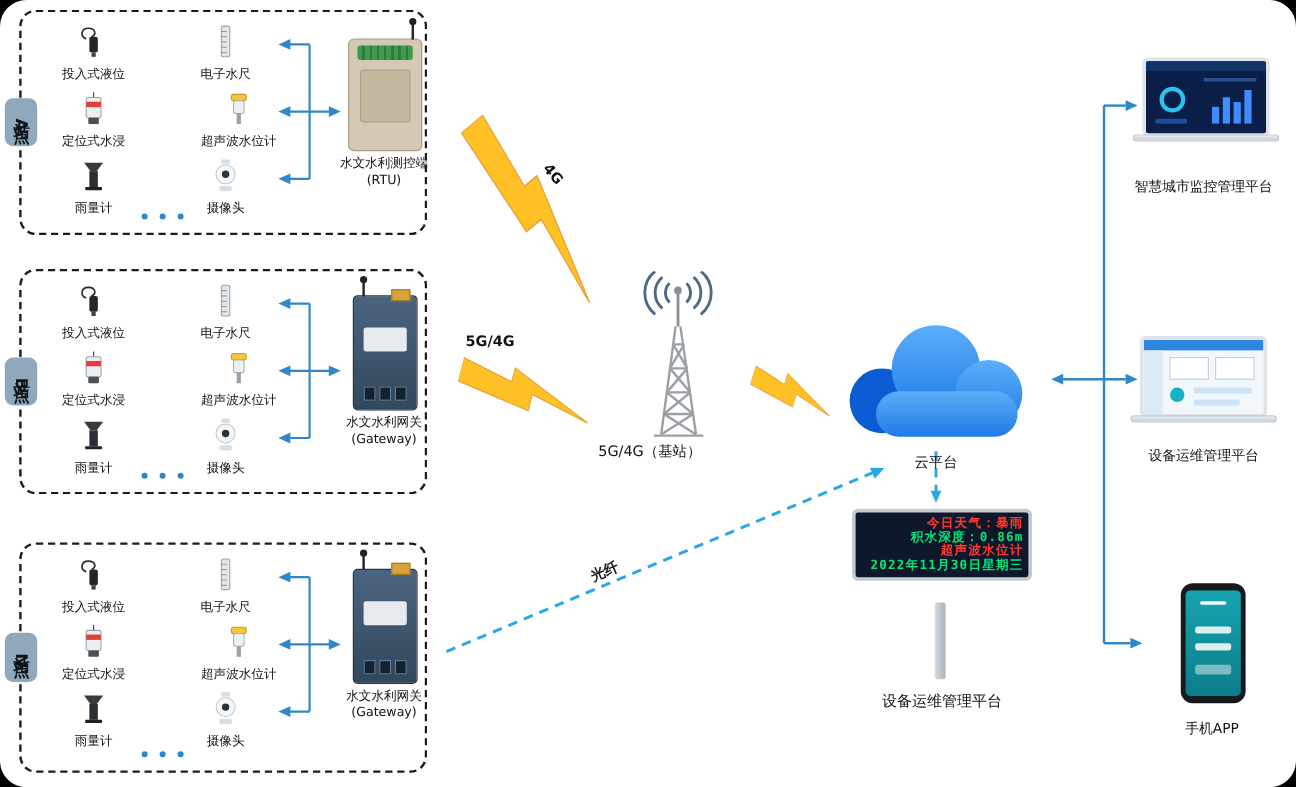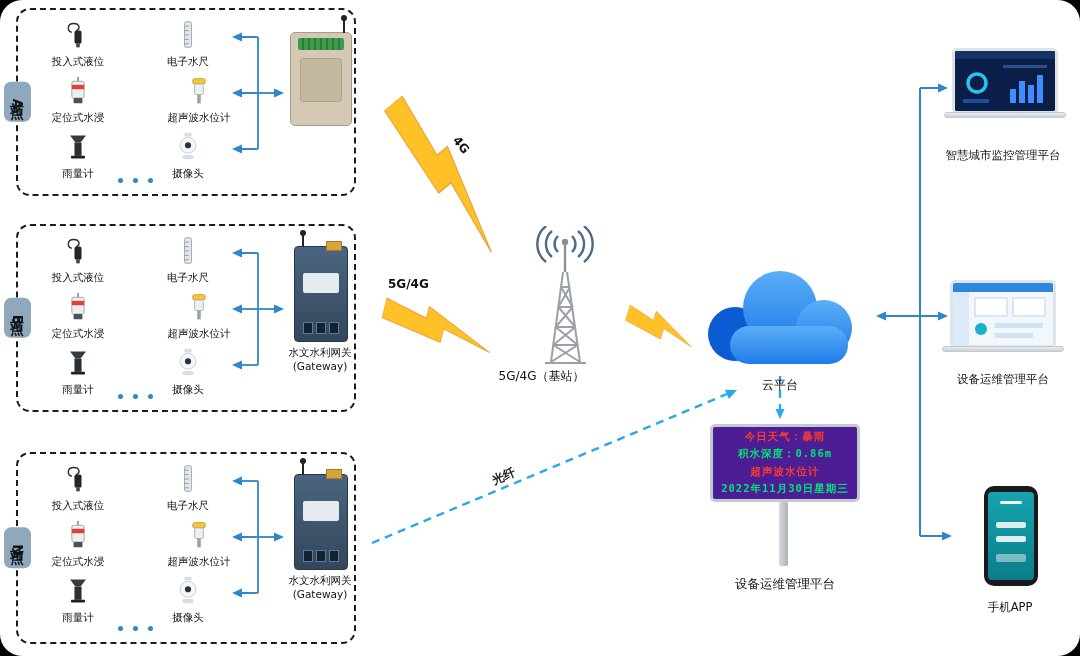--- a/index.html
+++ b/index.html
@@ -43,22 +43,22 @@
 
   
   .bolt{position:absolute;}
   .bolt svg{width:100%;height:100%;}
   .bolt-a{left:420px;top:85px;width:55px;height:180px;transform:rotate(-40deg);}
   .bolt-b{left:415px;top:268px;width:48px;height:115px;transform:rotate(-76deg);}
   .bolt-c{left:642px;top:290px;width:38px;height:72px;transform:rotate(-73deg);}
   .bolt-lbl{position:absolute;font-size:12px;font-weight:600;}
 
   
-  .led-sign{position:absolute;left:710px;top:424px;width:150px;height:78px;background:#4c1d95;border:3px solid #c2cbd2;
-            border-radius:5px;box-sizing:border-box;padding:4px 4px;display:flex;flex-direction:column;justify-content:space-between;}
+  .led-sign{position:absolute;left:710px;top:424px;width:150px;height:60px;background:#0f172a;border:3px solid #c2cbd2;
+            border-radius:5px;box-sizing:border-box;padding:4px 4px;display:flex;flex-direction:column;justify-content:space-between;align-items:flex-end;}
   .led-line{font-family:"DejaVu Sans Mono","Liberation Mono",monospace;font-weight:700;font-size:10.5px;text-align:center;
             letter-spacing:1px;line-height:1.1;white-space:nowrap;}
   .led-red{color:#ff3b30}.led-green{color:#00e676}
   .led-pole{position:absolute;left:779px;top:502px;width:9px;height:64px;border-radius:2px;
             background:linear-gradient(90deg,#d7dbde,#aab2b8);}
 
   
   .screen{position:absolute;border:3px solid #dfe4e9;border-radius:5px;box-sizing:border-box;overflow:hidden;background:#0a1e47;}
   .screen svg{display:block;width:100%;height:100%;}
   .m1-screen{left:952px;top:48px;width:106px;height:66px;}
@@ -177,20 +177,24 @@
       </div>
       <div class="dots" style="top:168px">
           <i></i>
           <i></i>
           <i></i>
         </div>
       <div class="dev dev-rtu">
         <i class="ant"></i>
         <div class="rtu-terms"></div>
         <div class="rtu-face"></div>
+      </div>
+      <div class="dev-label">
+        <div>水文水利测控端</div>
+        <div>(RTU)</div>
       </div>
     </div>
     <div class="station-tab">
         <span>站点A</span>
       </div>
   </div>
 
   <div class="station" style="top:224px;height:188px">
     <div class="station-box">
       <svg class="conn" width="340" height="188">

